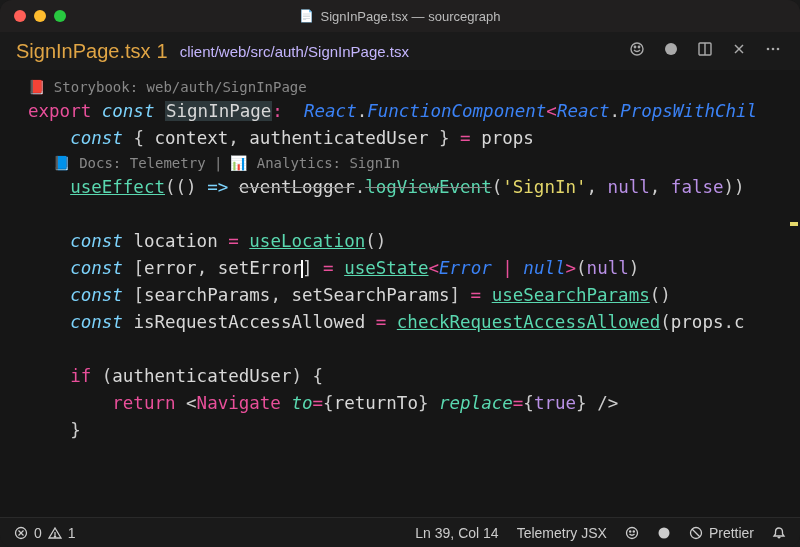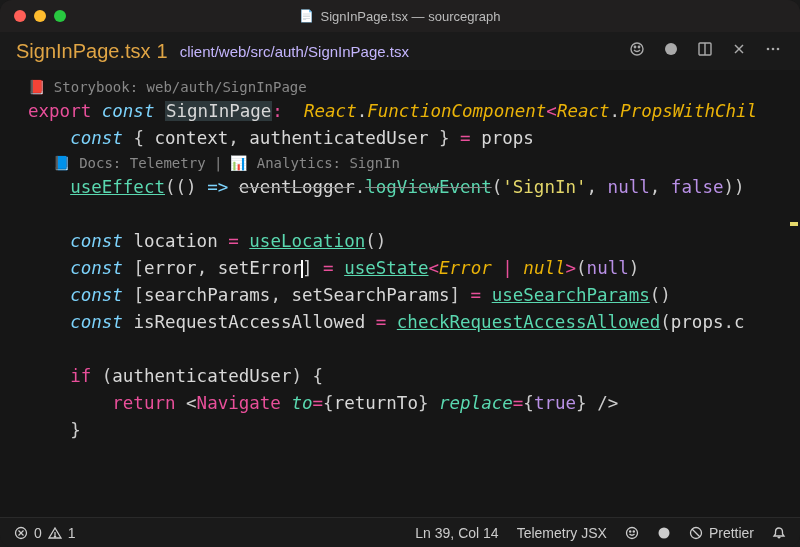--- a/index.html
+++ b/index.html
@@ -65,21 +65,21 @@
       line-height: 27px;
       overflow: hidden;
       position: relative;
       background:#161616;
     }
     .line { white-space: pre; }
     .codelens { color: #888; font-size: 14px; line-height: 22px; }
     .kw { color: #e84f9a; }
     .storage { color: #7dd3fc; font-style: italic; }
     .name { color: #d8d8d8; }
-    .type { color: #eab308; font-style: italic; }
+    .type { color: #3b82f6; font-style: italic; }
     .op { color: #e84f9a; }
     .punct { color: #ccc; }
     .fn { color: #5ad8b0; text-decoration: underline; }
     .string { color: #e4d76a; }
     .const2 { color: #b990e6; }
     .component { color: #e84f9a; }
     .attr { color: #5ad8b0; font-style: italic; }
     .strike { text-decoration: line-through; text-decoration-color: #888; }
     .scrollbar {
       position:absolute; top:0; right:0; width:12px; height:100%;

